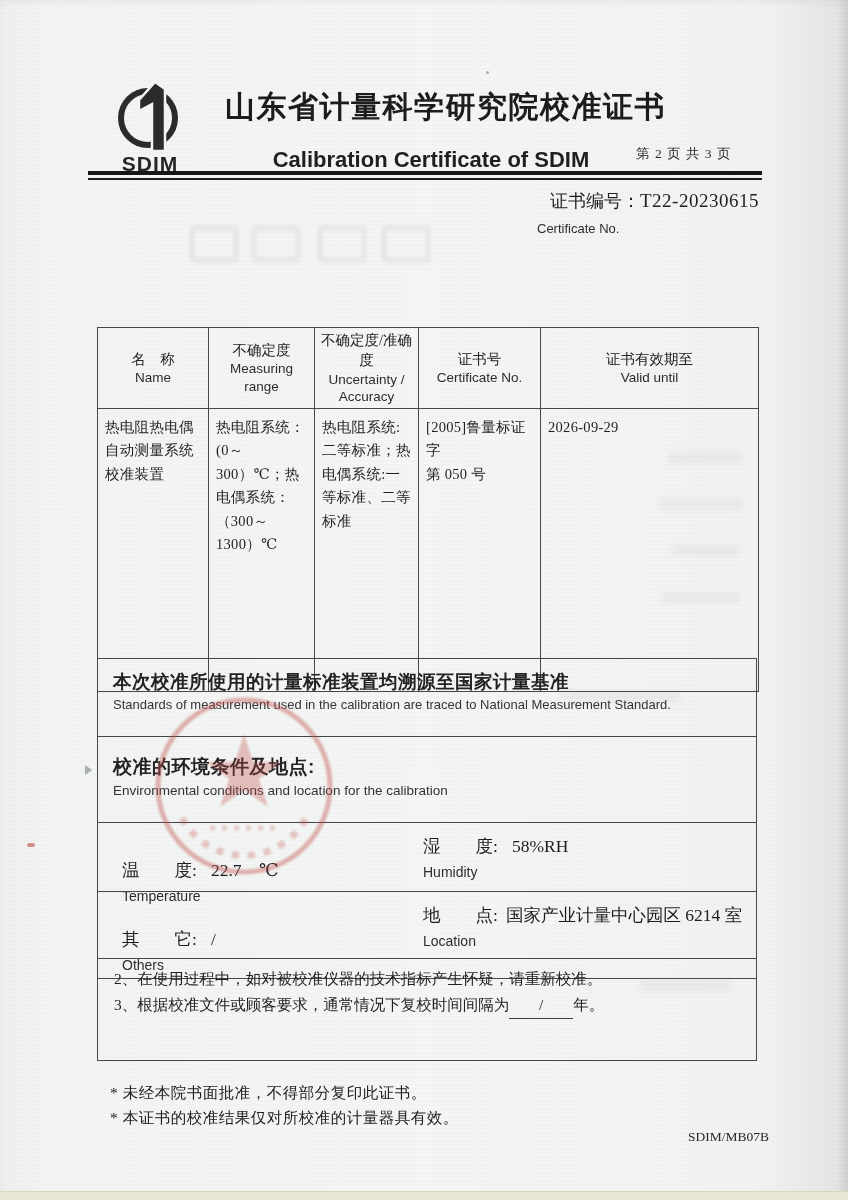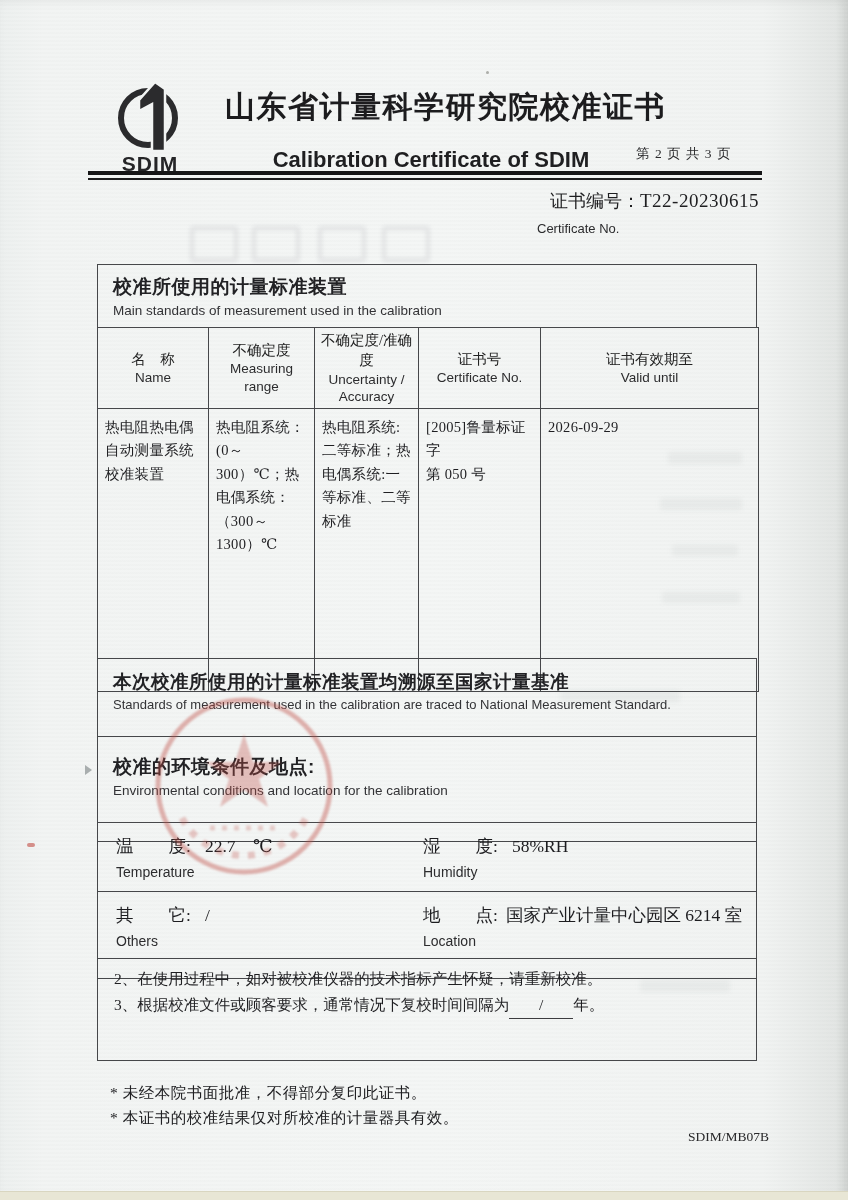--- a/index.html
+++ b/index.html
@@ -17,42 +17,42 @@
   .page-info{position:absolute;left:636px;top:145px;font-size:13.5px;color:#2a2a2c;letter-spacing:1px;}
   .hrule{position:absolute;left:88px;top:171px;width:674px;height:3px;border-top:4px solid #161617;border-bottom:2px solid #1b1b1c;}
   .certline{position:absolute;left:550px;top:189px;font-size:18px;color:#1e1e20;text-align:center;}
   .certline .val{font-size:19px;letter-spacing:.5px;}
   .cert-en{position:absolute;left:537px;top:221px;font-family:"Liberation Sans","DejaVu Sans",sans-serif;font-size:13px;color:#2b2b2d;}
 
   
   .box{position:absolute;left:97px;width:660px;border:1px solid #46474a;box-sizing:border-box;}
   .b-stdtitle{top:264px;height:64px;padding:9px 15px 0;}
   .b-trace{top:658px;height:79px;padding:10px 15px 0;}
-  .b-envtitle{top:736px;height:106px;padding:17px 15px 0;}
+  .b-envtitle{top:736px;height:87px;padding:17px 15px 0;}
   .b-env1{top:822px;height:70px;}
   .b-env2{top:891px;height:88px;}
   .b-notice{top:958px;height:103px;padding:7px 16px 0;}
   .sec-cn{font-family:"Liberation Sans","DejaVu Sans",sans-serif;font-weight:bold;font-size:19px;color:#222225;letter-spacing:.5px;}
   .sec-en{font-family:"Liberation Sans","DejaVu Sans",sans-serif;font-size:13.5px;color:#333336;margin-top:3px;}
 
   
   table.stds{position:absolute;left:97px;top:327px;width:661px;border-collapse:collapse;table-layout:fixed;}
   .stds th,.stds td{border:1px solid #46474a;}
   .stds th{height:62px;font-weight:normal;text-align:center;vertical-align:middle;padding:2px;}
   .stds th .cn{font-size:14.5px;color:#222;display:block;line-height:1.4;}
   .stds th .en{font-family:"Liberation Sans","DejaVu Sans",sans-serif;font-size:13.5px;color:#2c2c2e;display:block;line-height:1.3;}
   .stds td{height:268px;vertical-align:top;padding:7px 7px;font-size:14.5px;line-height:1.62;letter-spacing:.3px;color:#1f1f22;}
   .stds td.pre{white-space:pre-line;}
 
   
   .envcell{position:absolute;top:11px;}
   .envcell .line1{font-size:17.5px;color:#1d1d20;}
   .envcell .line1 .v{margin-left:14px;}
   .envcell .line2{font-family:"Liberation Sans","DejaVu Sans",sans-serif;font-size:14px;color:#2c2c2e;margin-top:6px;}
-  .c1{left:18px;} .c2{left:325px;}
+  .c1{left:24px;margin-top:24px;} .c2{left:325px;}
 
   
   .notice-title{font-size:15.5px;font-weight:bold;color:#1e1e21;}
   .notice-line{font-size:15.5px;color:#1f1f22;line-height:1.68;}
   .fill{display:inline-block;width:64px;border-bottom:1px solid #3c3c3f;text-align:center;}
 
   
   .fnote{position:absolute;left:110px;font-size:15.5px;color:#202023;letter-spacing:.5px;}
   .n1{top:1083px;} .n2{top:1108px;}
   .form-code{position:absolute;left:688px;top:1129px;font-size:13.5px;color:#28282a;}
@@ -87,24 +87,20 @@
   <div class="certline">
     <span>证书编号：</span><span class="val">T22-20230615</span>
   </div>
   <div class="cert-en">Certificate No.</div>
 
   <div class="ghost-a" style="left:190px;"></div>
   <div class="ghost-a" style="left:252px;"></div>
   <div class="ghost-a" style="left:318px;"></div>
   <div class="ghost-a" style="left:382px;"></div>
 
-  <div class="box b-stdtitle">
-    <div class="sec-cn">校准所使用的计量标准装置</div>
-    <div class="sec-en">Main standards of measurement used in the calibration</div>
-  </div>
 
   <table class="stds">
     <colgroup>
         <col style="width:111px">
         <col style="width:106px">
         <col style="width:104px">
         <col style="width:122px">
         <col style="width:218px">
       </colgroup>
     <tbody>

